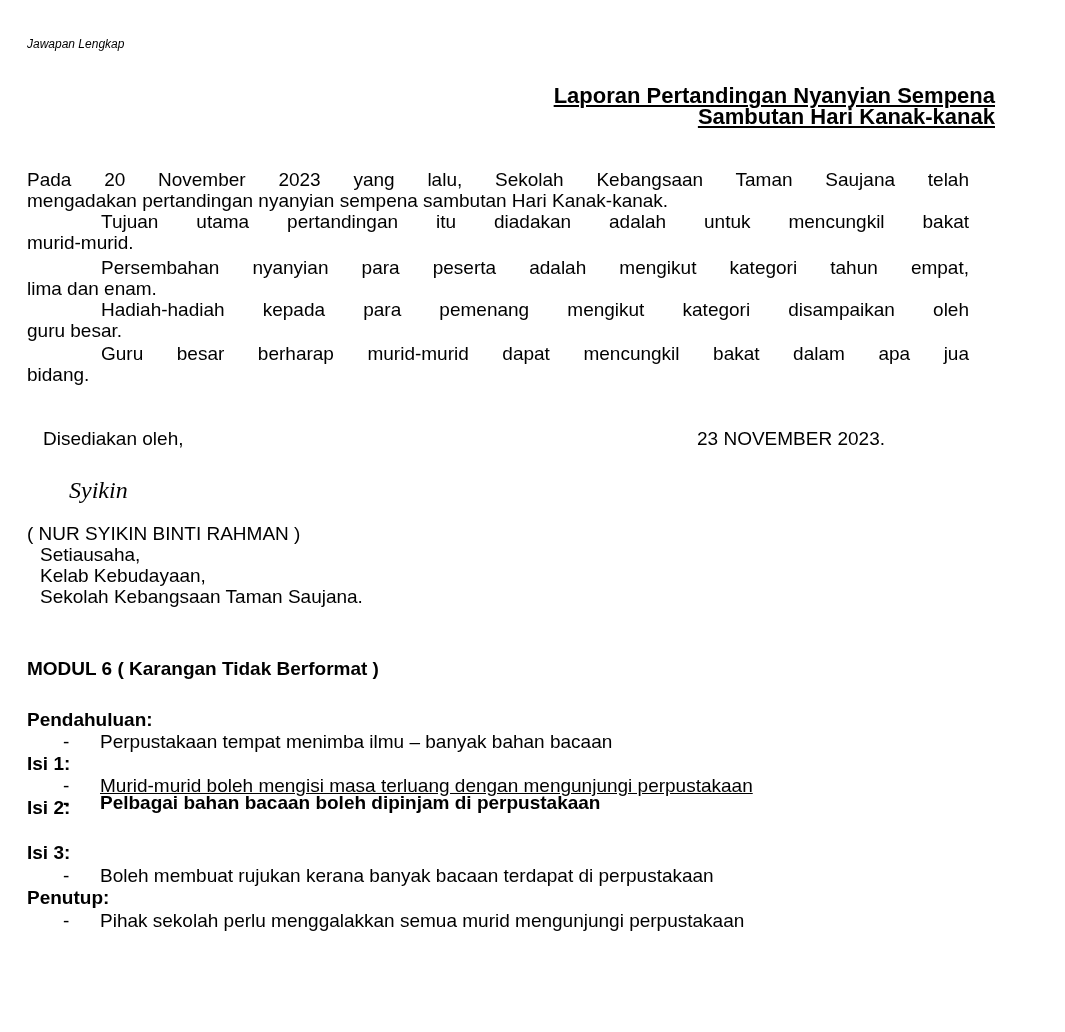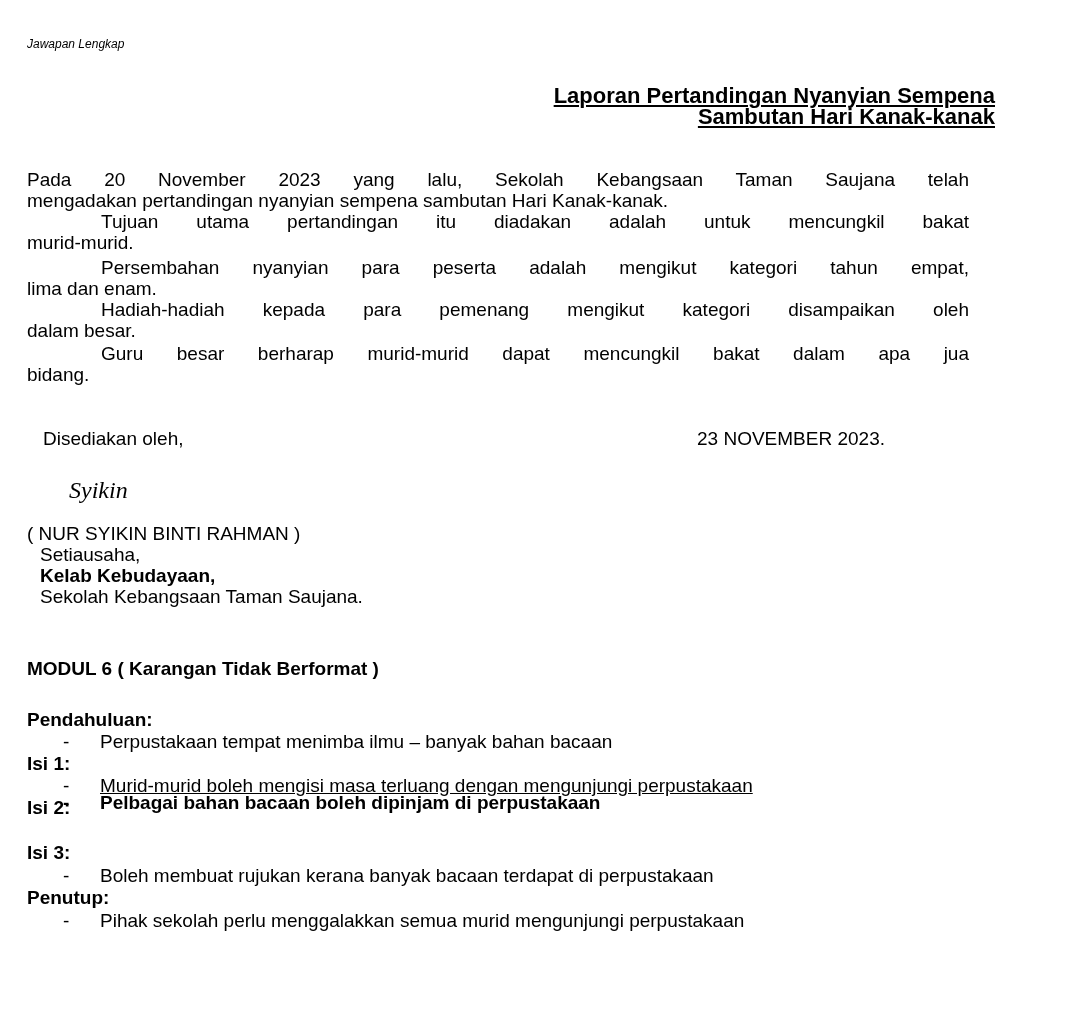--- a/index.html
+++ b/index.html
@@ -32,33 +32,33 @@
   <div class="line just" style="top:169px;">Pada 20 November 2023 yang lalu, Sekolah Kebangsaan Taman Saujana telah</div>
   <div class="line" style="top:190px;">mengadakan pertandingan nyanyian sempena sambutan Hari Kanak-kanak.</div>
 
   <div class="line just" style="top:211px; left:101px; width:868px;">Tujuan utama pertandingan itu diadakan adalah untuk mencungkil bakat</div>
   <div class="line" style="top:232px;">murid-murid.</div>
 
   <div class="line just" style="top:257px; left:101px; width:868px;">Persembahan nyanyian para peserta adalah mengikut kategori tahun empat,</div>
   <div class="line" style="top:278px;">lima dan enam.</div>
 
   <div class="line just" style="top:299px; left:101px; width:868px;">Hadiah-hadiah  kepada para pemenang mengikut kategori disampaikan oleh</div>
-  <div class="line" style="top:320px;">dalam besar.</div>
+  <div class="line" style="top:320px;">guru besar.</div>
 
   <div class="line just" style="top:343px; left:101px; width:868px;">Guru besar berharap murid-murid dapat mencungkil bakat dalam apa jua</div>
   <div class="line" style="top:364px;">bidang.</div>
 
   <div class="abs" style="left:27px; top:428px;margin-left:16px;">Disediakan oleh,</div>
   <div class="abs" style="left:697px; top:428px;">23 NOVEMBER 2023.</div>
 
   <div class="abs sig-name">Syikin</div>
 
   <div class="abs" style="left:27px; top:523px;">( NUR SYIKIN BINTI RAHMAN )</div>
   <div class="abs" style="left:40px; top:544px;">Setiausaha,</div>
-  <div class="abs" style="left:40px; top:565px;font-weight:bold;">Kelab Kebudayaan,</div>
+  <div class="abs" style="left:40px; top:565px;">Kelab Kebudayaan,</div>
   <div class="abs" style="left:40px; top:586px;">Sekolah Kebangsaan Taman Saujana.</div>
 
   <div class="abs h-bold" style="left:27px; top:658px;">MODUL 6 ( Karangan Tidak Berformat  )</div>
 
   <div class="abs h-bold" style="left:27px; top:709px;">Pendahuluan:</div>
   <div class="bullet-row" style="top:731px;">
     <span class="dash">-</span><span>Perpustakaan tempat menimba ilmu – banyak bahan bacaan</span>
   </div>
 
   <div class="abs h-bold" style="left:27px; top:753px;">Isi 1:</div>

